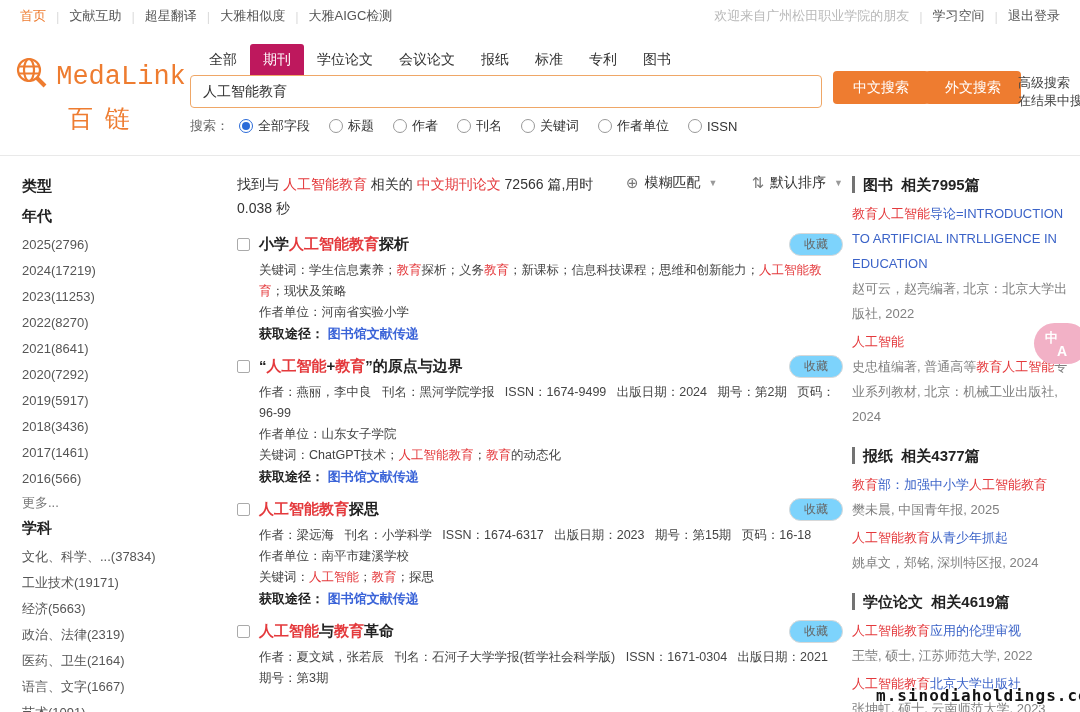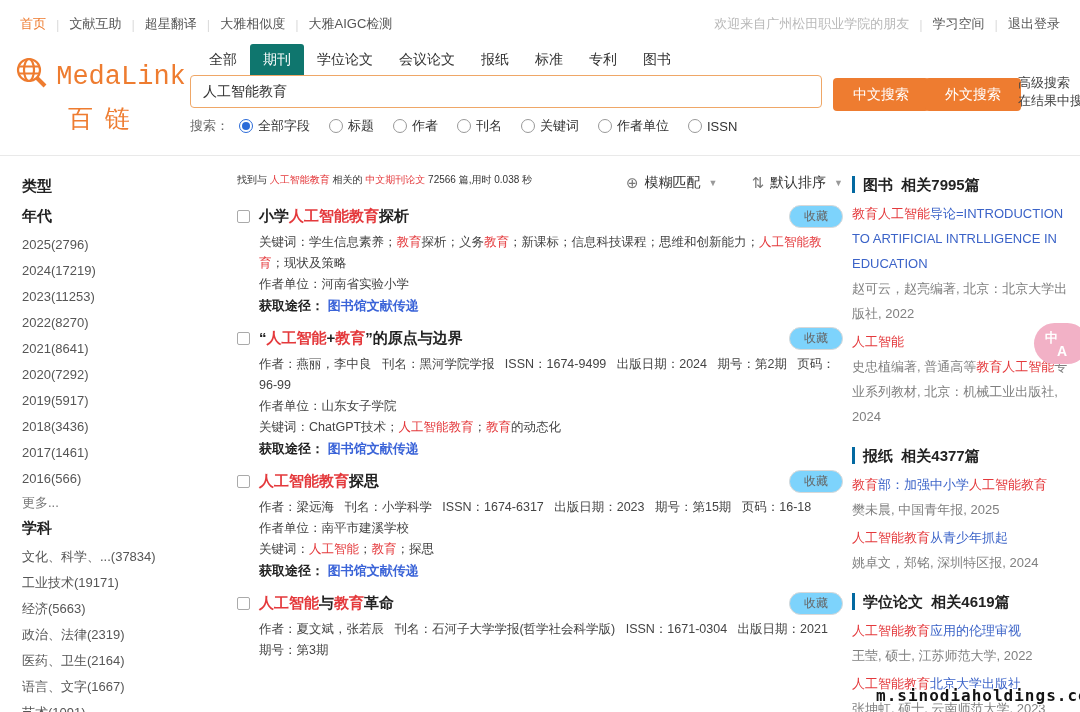--- a/index.html
+++ b/index.html
@@ -1,37 +1,37 @@
 <!DOCTYPE html>
 <html><head>
 <meta charset="utf-8">
 <style>
   *{margin:0;padding:0;box-sizing:border-box}
   html,body{width:1080px;height:712px}
   body{position:relative;overflow:hidden;background:#fff;font-family:"Liberation Sans","DejaVu Sans",sans-serif;color:#333}
   
-  .topbar{position:absolute;top:9px;left:0;width:1080px;height:30px;display:flex;align-items:center;justify-content:space-between;padding:0 20px;font-size:13px}
+  .topbar{position:absolute;top:1px;left:0;width:1080px;height:30px;display:flex;align-items:center;justify-content:space-between;padding:0 20px;font-size:13px}
   .tb-left,.tb-right{display:flex;align-items:center}
   .sep{color:#ddd;margin:0 10px}
   .tb-link{color:#555;cursor:pointer;text-decoration:none}
   .tb-link.on{color:#ee7c30}
   .tb-link2{color:#555;cursor:pointer;text-decoration:none}
   .welcome{color:#b9b9b9}
   
   .logo{position:absolute;left:14px;top:54px;width:170px;text-align:center;cursor:pointer}
   .logo-row{display:flex;align-items:center;justify-content:center}
   .logo-name{font-family:Liberation Mono, monospace;font-size:27px;color:#ee7c30;margin-left:2px}
   .logo-sub{font-size:25px;font-weight:normal;color:#ee7c30;letter-spacing:12px;padding-left:12px;margin-top:2px}
   
   .tabs{position:absolute;left:196px;top:44px;display:flex;font-size:14px}
   .tab{padding:7px 13px;cursor:pointer;color:#333;white-space:nowrap}
-  .tab.active{background:#0f766e;color:#fff;border-radius:3px 3px 0 0}
+  .tab.active{background:#be185d;color:#fff;border-radius:3px 3px 0 0}
   
   .search-input{position:absolute;left:190px;top:75px;width:632px;height:33px;border:1px solid #efa767;border-radius:4px;font-size:14px;padding:0 12px;color:#333;outline:none;font-family:inherit;background:#fff}
-  .btn{position:absolute;top:78px;height:33px;width:96px;background:#ee7c30;color:#fff;font-size:14px;border:none;border-radius:4px;cursor:pointer;font-family:inherit}
+  .btn{position:absolute;top:71px;height:33px;width:96px;background:#ee7c30;color:#fff;font-size:14px;border:none;border-radius:4px;cursor:pointer;font-family:inherit}
   .btn-cn{left:833px}
   .btn-en{left:925px}
   .adv-links{position:absolute;left:1018px;top:74px;font-size:13px;color:#444;line-height:18px}
   .adv-links div{cursor:pointer;white-space:nowrap}
   
   .radio-row{position:absolute;left:190px;top:117px;display:flex;align-items:center;font-size:13px;color:#333}
   .radio-row .lbl{color:#666;margin-right:10px}
   .radios{display:flex;align-items:center}
   .radio-item{display:flex;align-items:center;margin-right:19px;cursor:pointer}
   .radio{width:14px;height:14px;border:1px solid #999;border-radius:50%;margin-right:5px;position:relative;background:#fff;flex:none}
@@ -40,39 +40,39 @@
   .divider{position:absolute;top:155px;left:0;width:1080px;height:1px;background:#e9e9e9}
   
   .sidebar{position:absolute;left:22px;top:176px;width:195px}
   .f-header{font-size:15px;font-weight:bold;color:#222;line-height:20px;margin-bottom:10px}
   .f-header.mt{margin-top:4px;margin-bottom:6px}
   .f-item{font-size:13px;color:#555;line-height:26px;cursor:pointer;white-space:nowrap}
   .f-more{font-size:13px;color:#777;line-height:22px;cursor:pointer}
   
   .main{position:absolute;left:237px;top:172px;width:606px}
   .results-head{display:flex;margin-bottom:12px}
-  .summary{width:392px;font-size:10px;line-height:16px;color:#333;white-space:pre-wrap}
+  .summary{width:392px;font-size:14px;line-height:24px;color:#333;white-space:pre-wrap}
   .controls{display:flex;margin-left:14px;gap:34px;align-items:flex-start;padding-top:2px;font-size:14px;color:#333}
   .ctrl{display:flex;align-items:center;cursor:pointer;white-space:nowrap}
   .ctrl .ico{color:#777;font-size:15px;margin-right:6px}
   .caret{color:#999;font-size:9px;margin-left:8px}
   .item{margin-bottom:9px}
   .item-head{display:flex;align-items:center;margin-bottom:4px;height:24px}
   .cbx{width:13px;height:13px;border:1px solid #aaa;border-radius:2px;margin-right:9px;flex:none;cursor:pointer;background:#fff}
   .i-title{font-size:15px;font-weight:bold;color:#222;flex:1;cursor:pointer}
   .fav{width:54px;height:23px;border:1px solid #d8d8d8;border-radius:12px;font-size:12px;color:#666;text-align:center;line-height:21px;flex:none;cursor:pointer;background:#7dd3fc}
   .line{font-size:12.5px;color:#444;line-height:21px;padding-left:22px;white-space:pre-wrap}
   .access{padding-left:22px;font-size:13px;line-height:22px}
   .alabel,.dlabel{font-weight:bold;color:#222}
   .alink{color:#3b64d8;font-weight:bold;cursor:pointer}
   .hl{color:#e4393c}
   .bl{color:#3b63c8}
   
   .right{position:absolute;left:852px;top:176px;width:222px}
-  .r-header{font-size:15px;font-weight:bold;color:#222;border-left:3px solid #0369a1;padding-left:8px;line-height:17px;margin:18px 0 8px;white-space:pre-wrap}
+  .r-header{font-size:15px;font-weight:bold;color:#222;border-left:3px solid #737373;padding-left:8px;line-height:17px;margin:18px 0 8px;white-space:pre-wrap}
   .r-header:first-child{margin-top:0}
   .r-title{font-size:13px;line-height:25px;cursor:pointer;color:#3b63c8}
   .r-meta{font-size:13px;color:#808080;line-height:25px;margin-bottom:3px}
   
   .fab{position:absolute;right:-8px;top:323px;width:54px;height:41px;background:#f2b1c6;border-radius:21px;display:flex;align-items:center;justify-content:flex-start;padding-left:11px;cursor:pointer}
   .fab-ico{position:relative;width:24px;height:24px;color:#fff;font-weight:bold}
   .fab-zh{position:absolute;left:0;top:-3px;font-size:13px}
   .fab-a{position:absolute;right:2px;bottom:-3px;font-size:14px}
   
   .watermark{position:absolute;left:876px;top:686px;font-family:"DejaVu Sans Mono","Liberation Mono",monospace;font-size:16px;font-weight:bold;color:#141414;letter-spacing:1px;white-space:nowrap;

